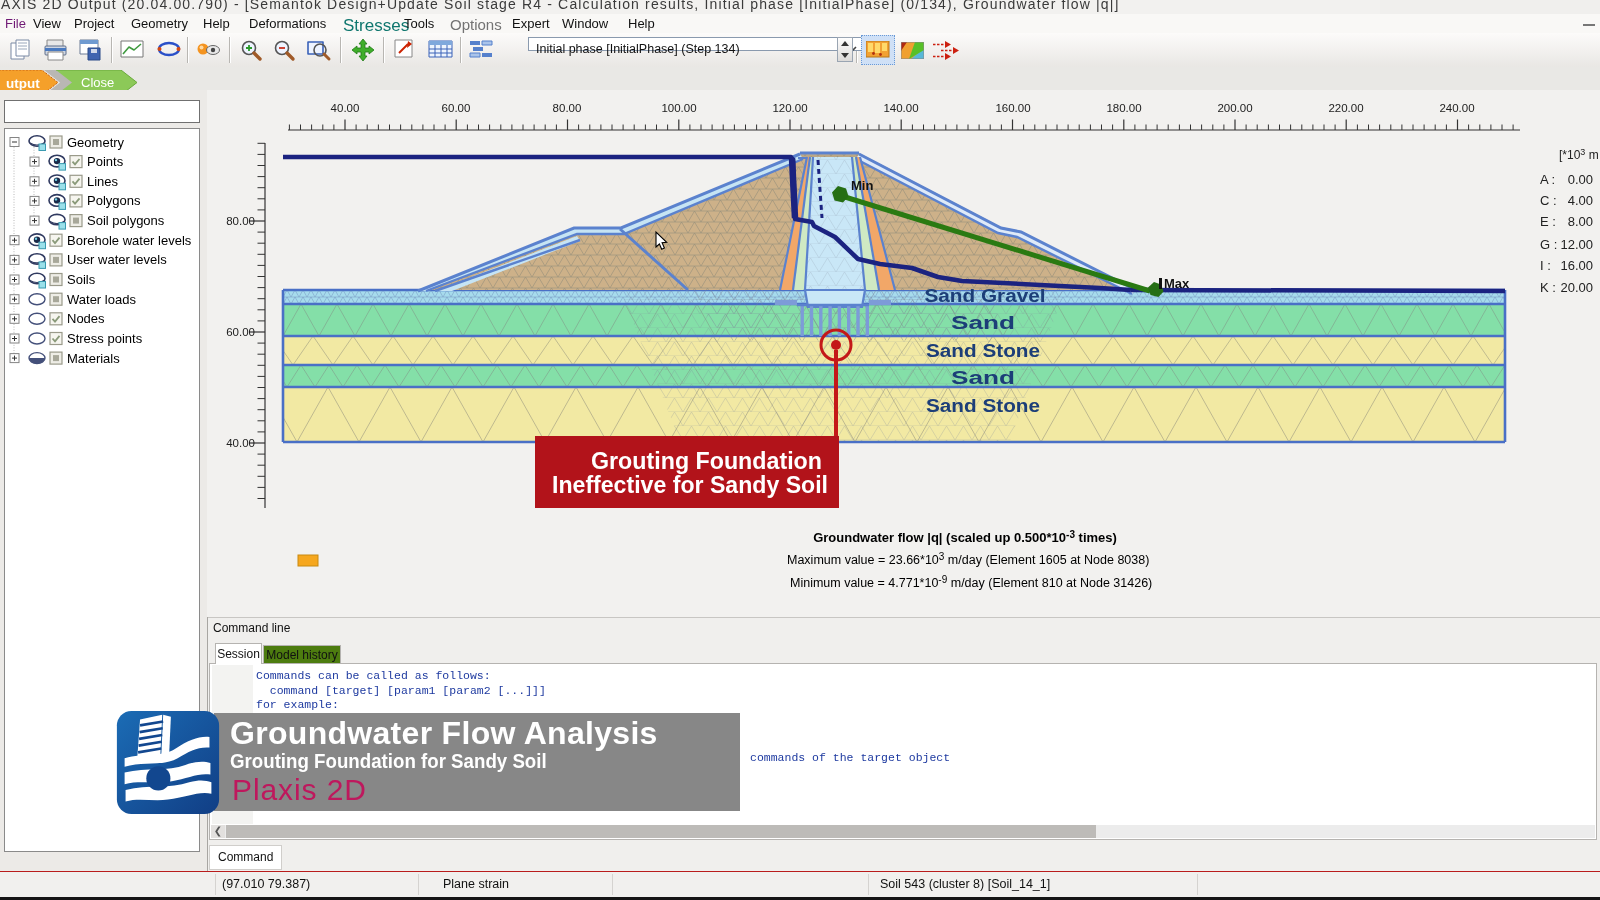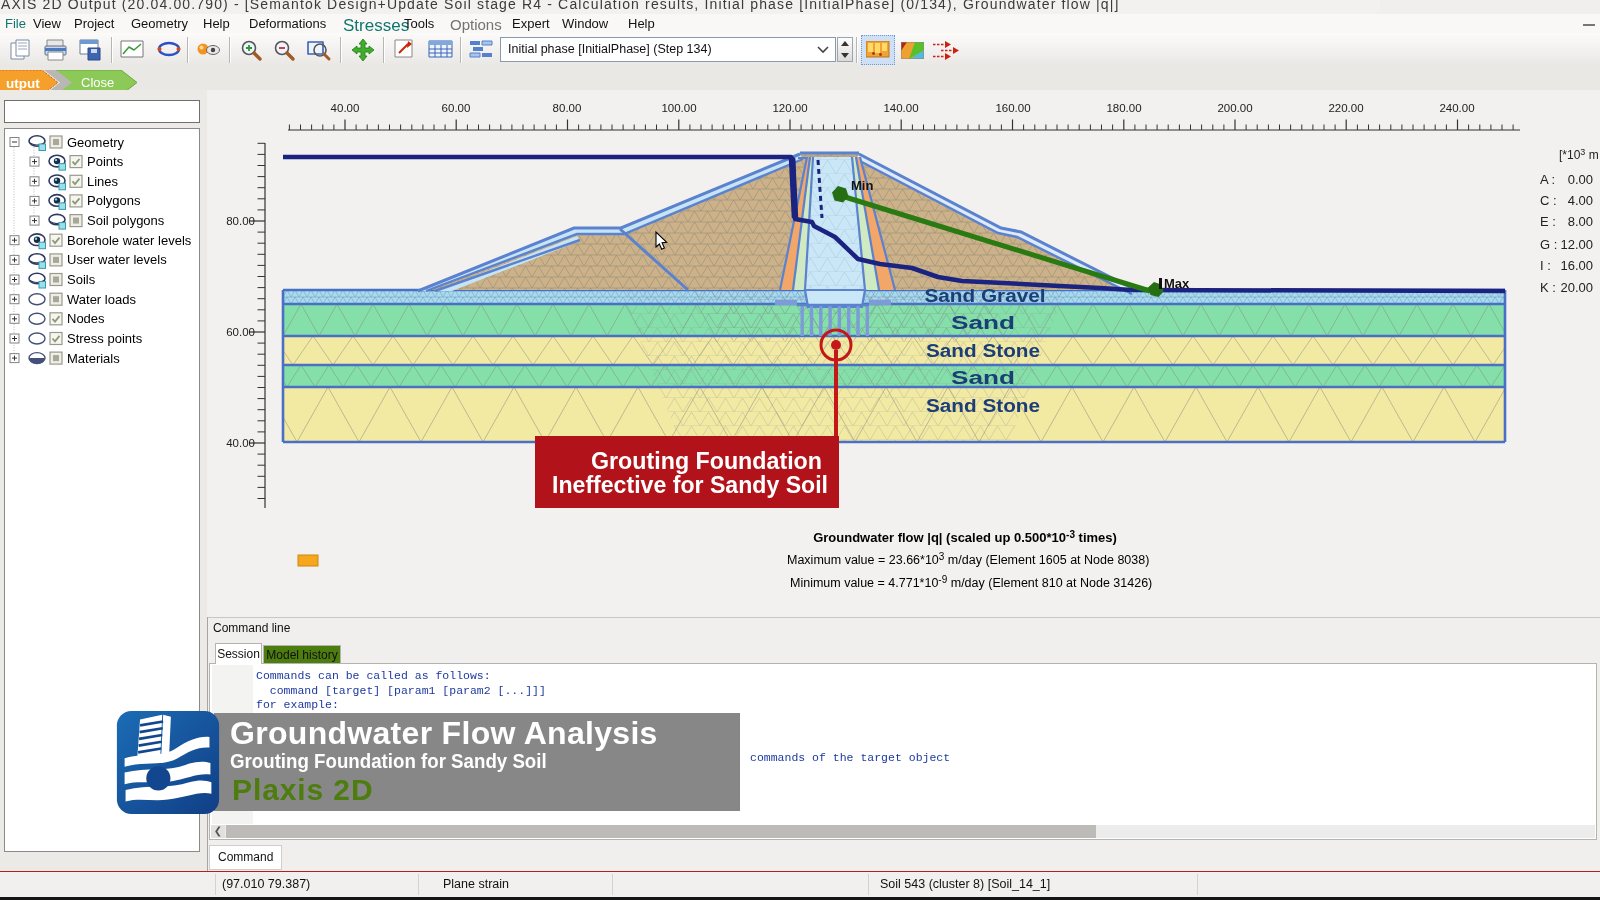--- a/index.html
+++ b/index.html
@@ -5,21 +5,21 @@
  font-family:"Liberation Sans",sans-serif;background:#f0efed}
 .abs{position:absolute}
 .mono{font-family:"Liberation Mono",monospace}
 </style></head><body>
 <div class="abs" style="left:0;top:0;width:1380px;height:14px;background:#f2f1ef;overflow:hidden">
 <div class="abs" style="left:1px;top:-4.5px;font-size:14px;letter-spacing:1.15px;color:#3a3a3a;white-space:nowrap">AXIS 2D Output (20.04.00.790) - [Semantok Design+Update Soil stage R4 - Calculation results, Initial phase [InitialPhase] (0/134), Groundwater flow |q|]</div>
 <div class="abs" style="left:1516px;top:3px;width:11px;height:2px;background:#666"></div>
 <div class="abs" style="left:1546px;top:-3px;width:10px;height:10px;border:1.5px solid #666"></div>
 </div>
 <div class="abs" style="left:0;top:14px;width:1600px;height:19px;background:#f9f8f6"></div>
-<div class="abs" style="left:5px;top:16px;font-size:13px;color:#0f766e">File</div>
+<div class="abs" style="left:5px;top:16px;font-size:13px;color:#701a75">File</div>
 <div class="abs" style="left:33px;top:16px;font-size:13px;color:#111">View</div>
 <div class="abs" style="left:74px;top:16px;font-size:13px;color:#111">Project</div>
 <div class="abs" style="left:131px;top:16px;font-size:13px;color:#111">Geometry</div>
 <div class="abs" style="left:203px;top:16px;font-size:13px;color:#111">Help</div>
 <div class="abs" style="left:249px;top:16px;font-size:13px;color:#111">Deformations</div>
 <div class="abs" style="left:343px;top:16px;font-size:17px;color:#0f766e">Stresses</div>
 <div class="abs" style="left:404px;top:16px;font-size:13px;color:#111">Tools</div>
 <div class="abs" style="left:450px;top:16px;font-size:15px;color:#737373">Options</div>
 <div class="abs" style="left:512px;top:16px;font-size:13px;color:#111">Expert</div>
 <div class="abs" style="left:562px;top:16px;font-size:13px;color:#111">Window</div>
@@ -109,21 +109,21 @@
 
 <g transform="translate(470,7)">
         <rect x="0" y="1" width="10" height="4" fill="#5580cc"></rect>
         <rect x="12" y="1" width="10" height="4" fill="#aac4ea" stroke="#5580cc"></rect>
         <rect x="3" y="7" width="10" height="4" fill="#5580cc"></rect>
         <rect x="0" y="13" width="10" height="4" fill="#aac4ea" stroke="#5580cc"></rect>
         <rect x="12" y="13" width="10" height="4" fill="#5580cc"></rect>
       </g>
 </g>
 </svg>
-<div class="abs" style="left:500px;top:37px;width:336px;height:25px;background:#fff;border:1px solid #8a9aae;box-sizing:border-box">
+<div class="abs" style="left:528px;top:37px;width:336px;height:14px;background:#fff;border:1px solid #8a9aae;box-sizing:border-box">
 <div class="abs" style="left:7px;top:4px;font-size:12.5px;color:#111">Initial phase [InitialPhase] (Step 134)</div>
 <svg class="abs" style="right:6px;top:8px" width="12" height="8">
       <path d="M1 1 L6 6 L11 1" stroke="#444" stroke-width="1.6" fill="none"></path>
     </svg>
   </div>
 <div class="abs" style="left:837px;top:37px;width:16px;height:25px;border:1px solid #9aa5b2;box-sizing:border-box;background:linear-gradient(#fefefe,#dcdad8)">
  <svg class="abs" style="left:2px;top:2px" width="10" height="20">
       <path d="M5 1 L9 6 H1 Z" fill="#333"></path>
       <path d="M1 13 H9 L5 18 Z" fill="#333"></path>
     </svg>
@@ -646,21 +646,21 @@
 <div class="abs" style="left:215px;top:2px;width:1px;height:21px;background:#d5d3d0"></div>
 <div class="abs" style="left:418px;top:2px;width:1px;height:21px;background:#d5d3d0"></div>
 <div class="abs" style="left:612px;top:2px;width:1px;height:21px;background:#d5d3d0"></div>
 <div class="abs" style="left:868px;top:2px;width:1px;height:21px;background:#d5d3d0"></div>
 <div class="abs" style="left:1197px;top:2px;width:1px;height:21px;background:#d5d3d0"></div>
 </div>
 <div class="abs" style="left:0;top:897px;width:1600px;height:3px;background:#151515"></div>
 <div class="abs" style="left:214px;top:713px;width:526px;height:98px;background:#878787;z-index:40"></div>
 <div class="abs" style="left:230px;top:717px;z-index:41;font-size:32px;font-weight:bold;color:#fff;letter-spacing:0.3px;line-height:1">Groundwater Flow Analysis</div>
 <div class="abs" style="left:230px;top:750px;z-index:41;font-size:21px;font-weight:bold;color:#fff;line-height:1;transform:scaleX(0.89);transform-origin:0 0">Grouting Foundation for Sandy Soil</div>
-<div class="abs" style="left:232px;top:775px;z-index:41;font-size:30px;font-weight:bold;color:#4d7c0f;letter-spacing:0.9px;line-height:1">Plaxis 2D</div>
+<div class="abs" style="left:232px;top:775px;z-index:41;font-size:30px;font-weight:normal;color:#be185d;letter-spacing:0.9px;line-height:1">Plaxis 2D</div>
 <svg class="abs" style="left:114px;top:708px;z-index:42" width="108" height="108" viewBox="0 0 112 112">
 <defs>
       <linearGradient id="lg2" x1="0" y1="0" x2="1" y2="1">
         <stop offset="0" stop-color="#1b6cb5"></stop>
         <stop offset="1" stop-color="#113e85"></stop>
       </linearGradient>
     </defs>
 <rect x="3" y="3" width="106" height="107" rx="15" fill="url(#lg2)"></rect>
 <g fill="#fff">
 

